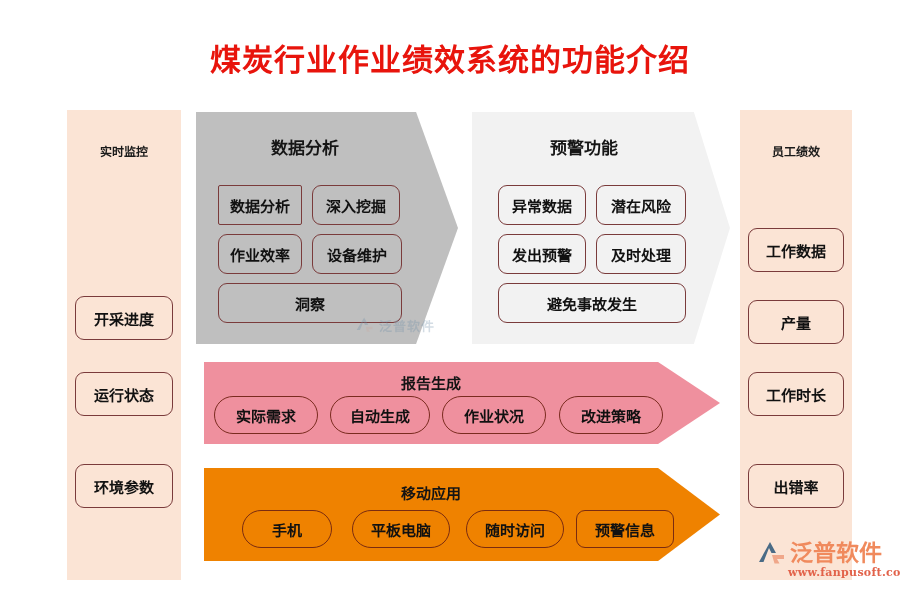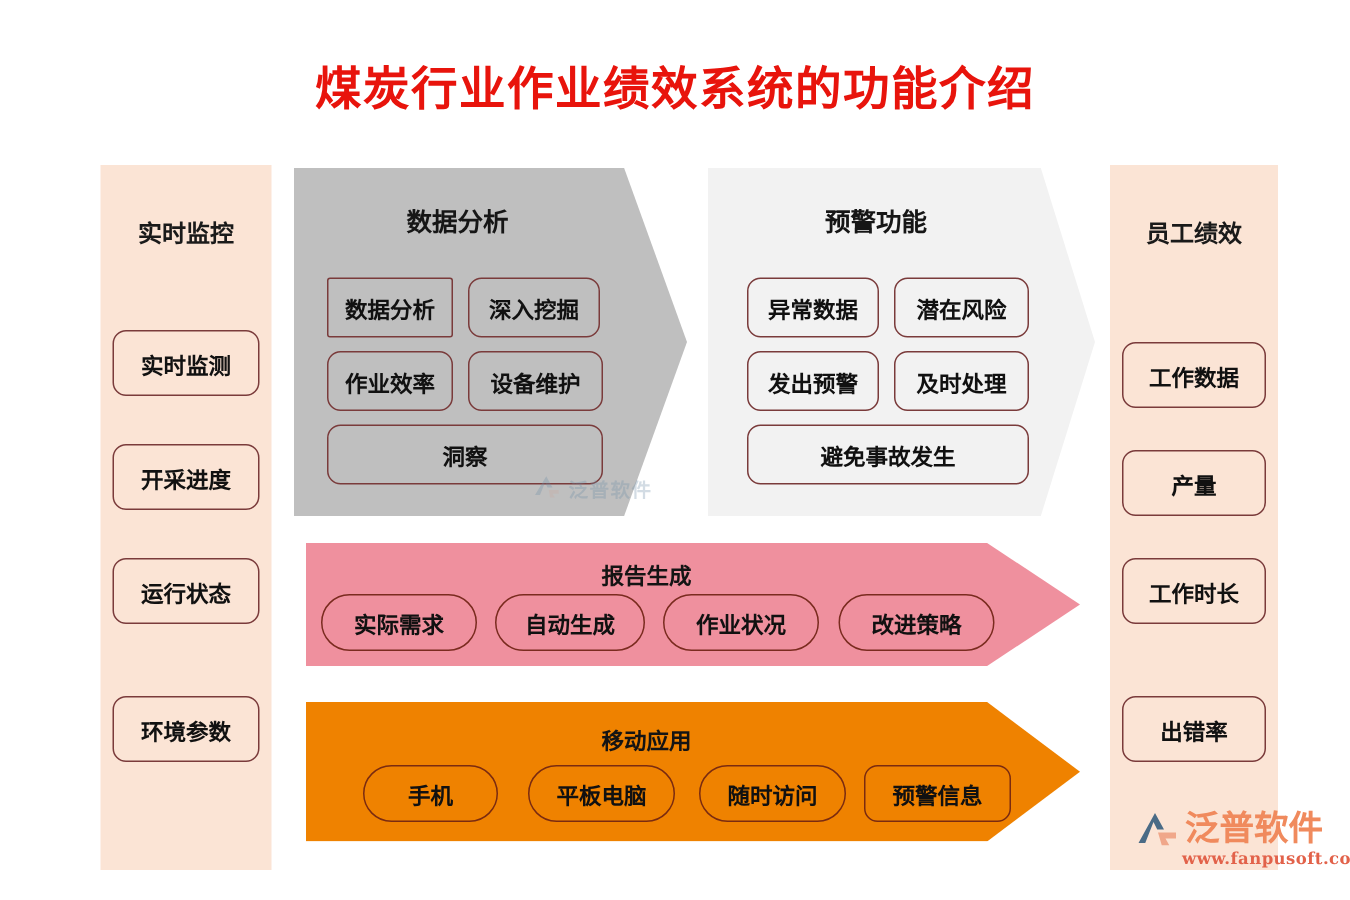--- a/index.html
+++ b/index.html
@@ -64,21 +64,21 @@
   }
   #col-left  { left: 67px;  width: 114px; }
   #col-right { left: 740px; width: 112px; }
 
   .side-heading {
     position: absolute;
     left: 0;
     width: 100%;
     top: 32px;
     text-align: center;
-    font-size: 16px;
+    font-size: 12px;
     font-weight: bold;
     color: #1a1a1a;
     white-space: nowrap;
   }
   .side-chip {
     left: 8px;
     right: 8px;
     width: calc(100% - 16px);
     height: 44px;
     font-size: 15px;
@@ -236,21 +236,20 @@
 </style>
 </head>
 <body>
 
 <div id="stage">
 
   <div id="page-title">煤炭行业作业绩效系统的功能介绍</div>
 
   <div class="side-col" id="col-left">
     <div class="side-heading">实时监控</div>
-    <div class="chip side-chip" style="top:110px">实时监测</div>
     <div class="chip side-chip" style="top:186px">开采进度</div>
     <div class="chip side-chip" style="top:262px">运行状态</div>
     <div class="chip side-chip" style="top:354px">环境参数</div>
   </div>
 
   <div class="chev" id="chev-gray">
     <div class="chev-heading">数据分析</div>
     <div class="chip chev-chip square" id="g-c1">数据分析</div>
     <div class="chip chev-chip" id="g-c2">深入挖掘</div>
     <div class="chip chev-chip" id="g-c3">作业效率</div>

